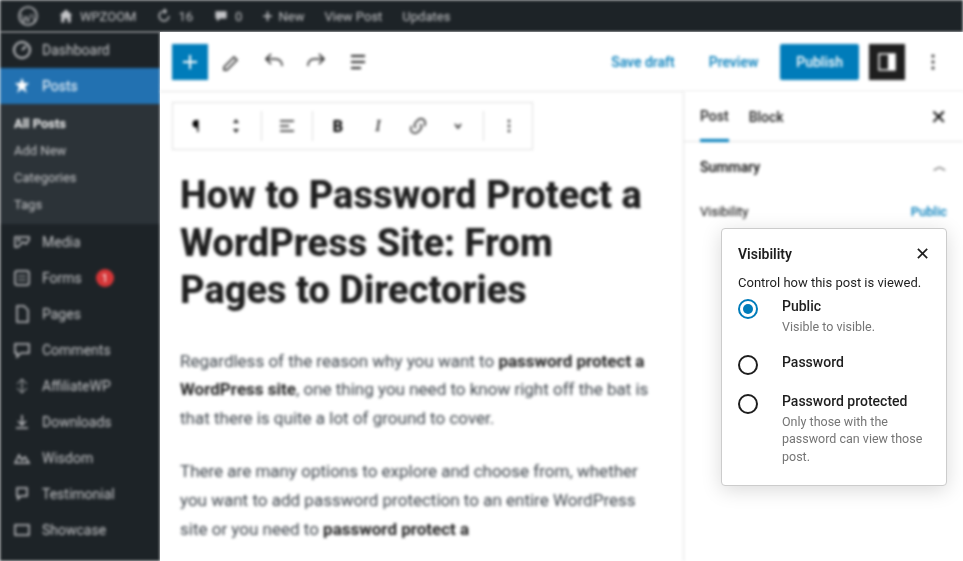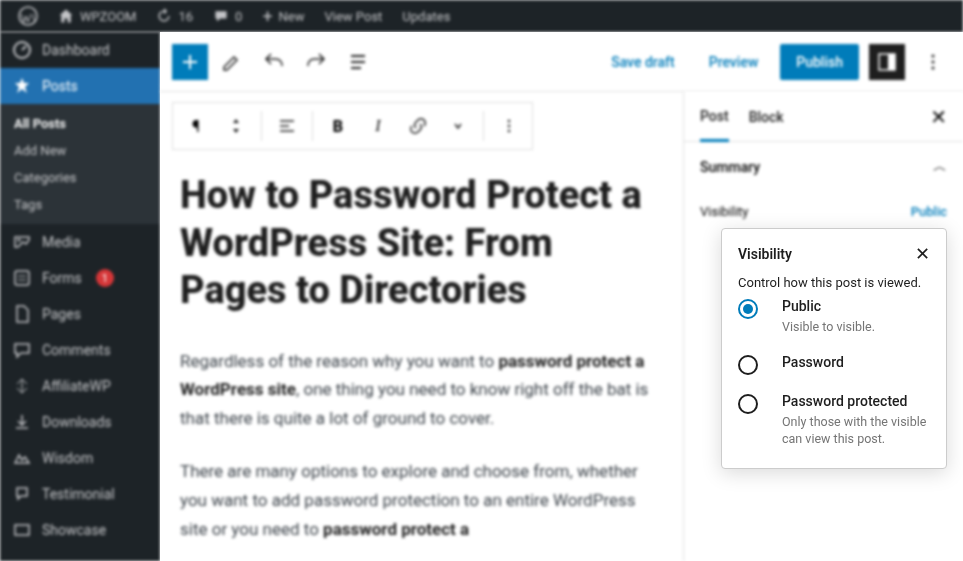--- a/index.html
+++ b/index.html
@@ -320,16 +320,16 @@
     <div class="radio"></div>
     <div>
       <div class="opt-label">Password</div>
     </div>
   </div>
 
   <div class="vis-opt">
     <div class="radio"></div>
     <div>
       <div class="opt-label">Password protected</div>
-      <div class="opt-desc">Only those with the visible can view this post.</div>
+      <div class="opt-desc">Only those with the password can view those post.</div>
     </div>
   </div>
 </div>
 
 </body></html>

